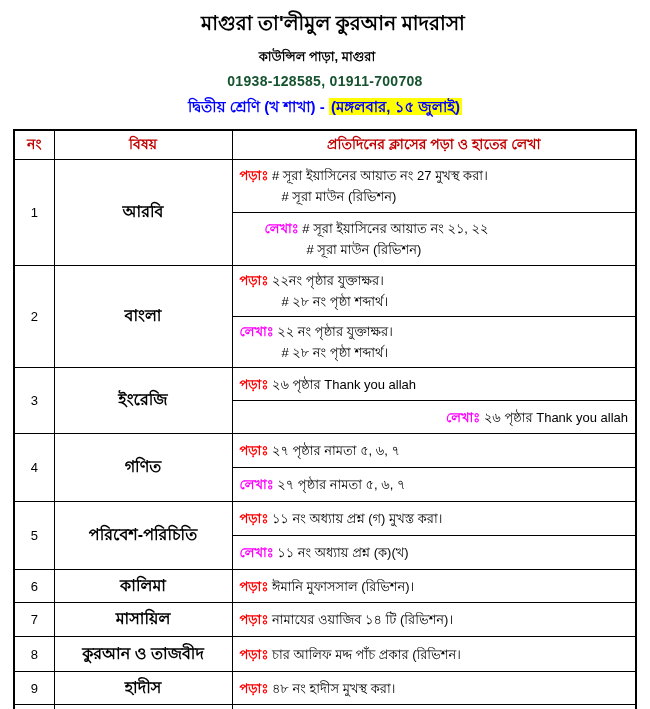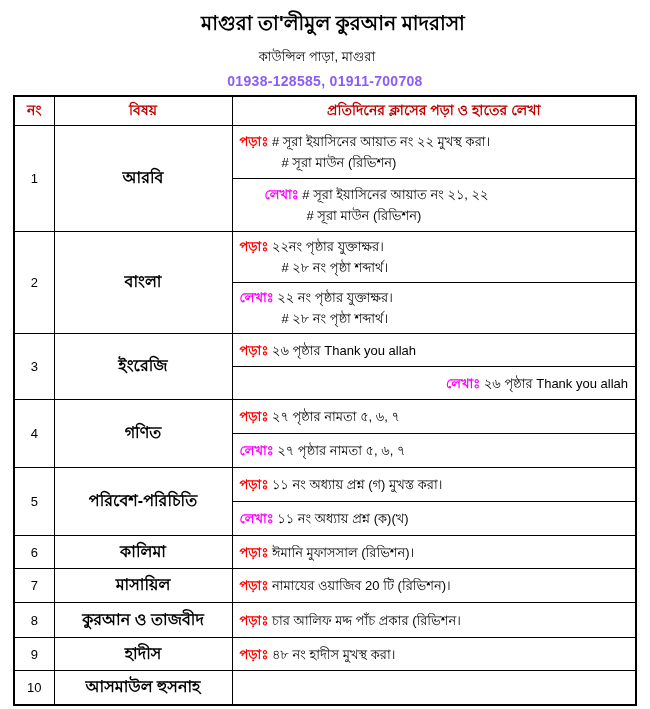--- a/index.html
+++ b/index.html
@@ -17,29 +17,29 @@
     text-align: center;
     font-size: 20px;
     font-weight: bold;
     color: #000;
     padding-left: 16px;
   }
   .school-address {
     margin: 0 16px 5px 0;
     text-align: center;
     font-size: 13px;
-    font-weight: normal;
+    font-weight: bold;
     color: #000;
   }
   .school-phones {
     margin: 0 0 6px 0;
     text-align: center;
     font-size: 14px;
     font-weight: bold;
-    color: #8b5cf6;
+    color: #14532d;
     letter-spacing: 0.3px;
   }
   .class-line {
     margin: 0 0 9px 0;
     text-align: center;
     font-size: 15px;
     font-weight: bold;
     color: var(--c-class-blue, #0000ff);
   }
   .date-highlight {
@@ -93,40 +93,44 @@
 <body>
 
 <div class="page">
 
   <div class="school-title">মাগুরা তা'লীমুল কুরআন মাদরাসা</div>
 
   <div class="school-address">কাউন্সিল পাড়া, মাগুরা</div>
 
   <div class="school-phones">01938-128585, 01911-700708</div>
 
+  <div class="class-line">
+    <span>দ্বিতীয় শ্রেণি (খ শাখা) -</span>
+    <span class="date-highlight">(মঙ্গলবার, ১৫ জুলাই)</span>
+  </div>
 
   <table class="homework">
     <colgroup>
       <col style="width:40px">
       <col style="width:178px">
       <col style="width:404px">
     </colgroup>
     <thead>
       <tr>
         <th class="col-head">নং</th>
         <th class="col-head">বিষয়</th>
         <th class="col-head">প্রতিদিনের ক্লাসের পড়া ও হাতের লেখা</th>
       </tr>
     </thead>
     <tbody>
         <tr>
           <td class="no-cell" rowspan="2">1</td>
           <td class="subject-cell" rowspan="2">আরবি</td>
           <td class="content-cell" style="height: 48px;">
-            <div class="hw-line"><span class="lbl-read">পড়া</span><span class="lbl-colon">ঃ</span> <span class="hw-text"># সূরা ইয়াসিনের আয়াত নং ২২ মুখস্থ করা।</span></div>
+            <div class="hw-line"><span class="lbl-read">পড়া</span><span class="lbl-colon">ঃ</span> <span class="hw-text"># সূরা ইয়াসিনের আয়াত নং 27 মুখস্থ করা।</span></div>
             <div class="hw-line cont-line"><span class="hw-text"># সূরা মাউন (রিভিশন)</span></div>
           </td>
         </tr>
         <tr>
           <td class="content-cell" style="height: 48px; padding-left: 32px;">
             <div class="hw-line"><span class="lbl-write">লেখা</span><span class="lbl-colon">ঃ</span> <span class="hw-text"># সূরা ইয়াসিনের আয়াত নং ২১, ২২</span></div>
             <div class="hw-line cont-line"><span class="hw-text"># সূরা মাউন (রিভিশন)</span></div>
           </td>
         </tr>
         <tr>
@@ -183,21 +187,21 @@
           <td class="no-cell">6</td>
           <td class="subject-cell">কালিমা</td>
           <td class="content-cell" style="height: 28px;">
             <div class="hw-line"><span class="lbl-read">পড়া</span><span class="lbl-colon">ঃ</span> <span class="hw-text">ঈমানি মুফাসসাল (রিভিশন)।</span></div>
           </td>
         </tr>
         <tr>
           <td class="no-cell">7</td>
           <td class="subject-cell">মাসায়িল</td>
           <td class="content-cell" style="height: 29px;">
-            <div class="hw-line"><span class="lbl-read">পড়া</span><span class="lbl-colon">ঃ</span> <span class="hw-text">নামাযের ওয়াজিব 20 টি (রিভিশন)।</span></div>
+            <div class="hw-line"><span class="lbl-read">পড়া</span><span class="lbl-colon">ঃ</span> <span class="hw-text">নামাযের ওয়াজিব ১৪ টি (রিভিশন)।</span></div>
           </td>
         </tr>
         <tr>
           <td class="no-cell">8</td>
           <td class="subject-cell">কুরআন ও তাজবীদ</td>
           <td class="content-cell" style="height: 30px; margin-left: 48px;">
             <div class="hw-line"><span class="lbl-read">পড়া</span><span class="lbl-colon">ঃ</span> <span class="hw-text">চার আলিফ মদ্দ পাঁচ প্রকার (রিভিশন।</span></div>
           </td>
         </tr>
         <tr>

